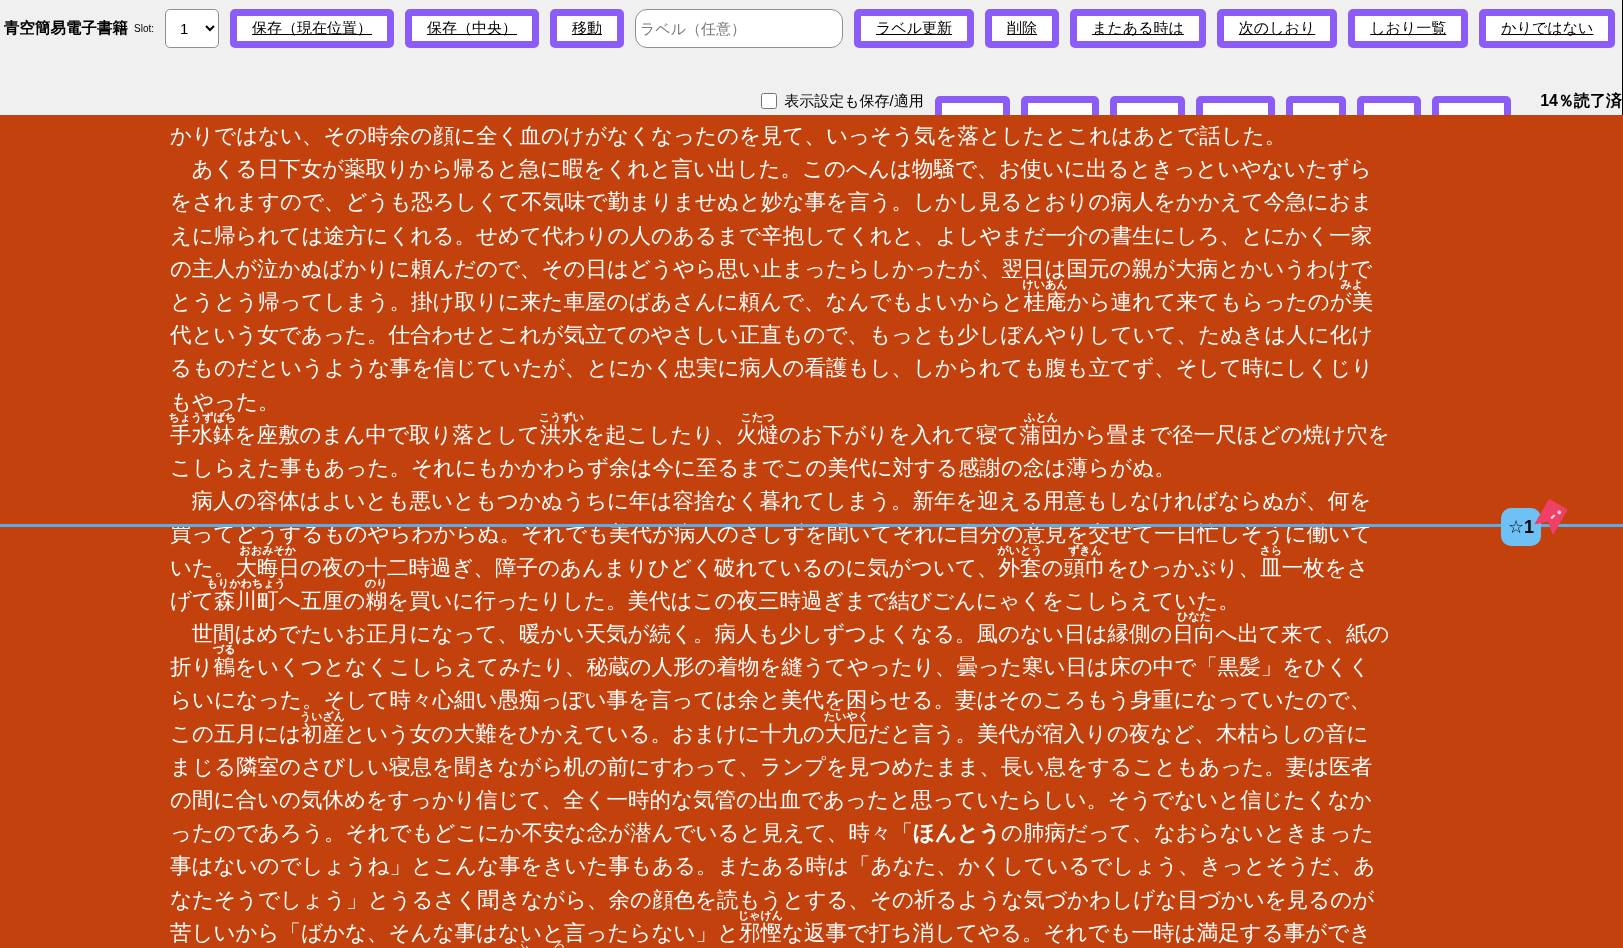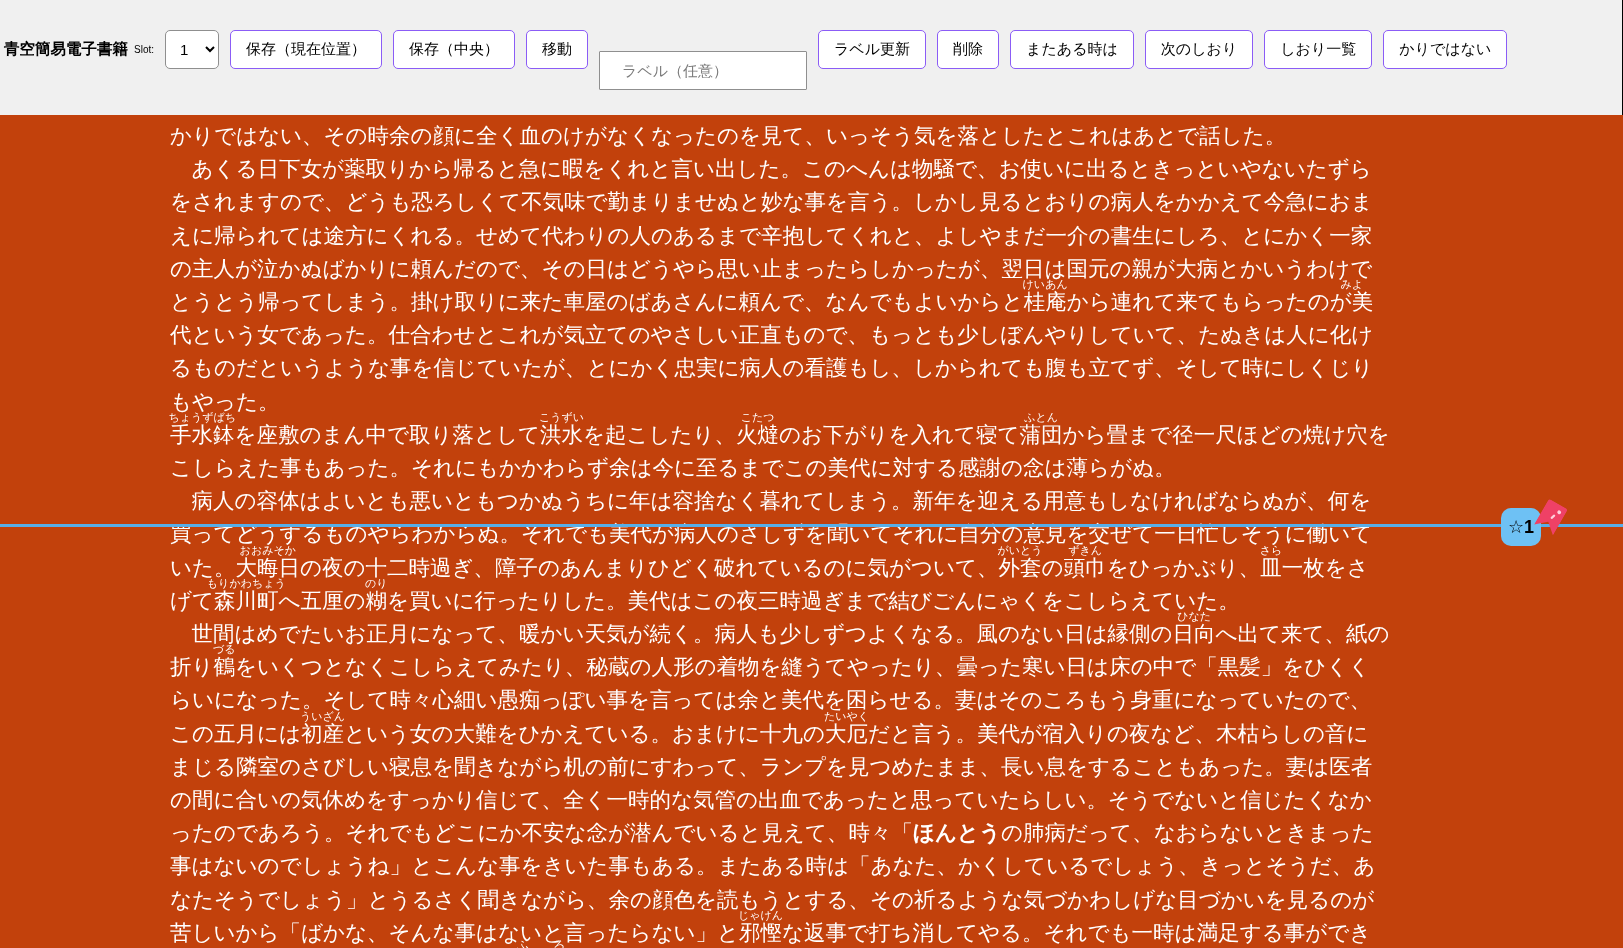--- a/index.html
+++ b/index.html
@@ -27,35 +27,35 @@
   .slot-label { font-size: 10px; margin-left: -5px; }
   select.slot {
     height: 39px; width: 54px;
     border: 1px solid #8f8f8f; border-radius: 5px;
     background: #fff; font-size: 15px; padding: 0 4px 0 10px;
     font-family: inherit;
   }
   button.tb-btn {
     height: 39px;
     background: #fff;
-    border: 1px solid #8b5cf6;
+    border: 7px solid #8b5cf6;
     border-radius: 5px;
     padding: 0 15px;
     font-size: 15px;
     color: #000;
     font-family: inherit;
     cursor: pointer;
+    text-decoration: underline;
   }
   .tb-row2 button.tb-btn { height: 38px; padding: 16px 13px; margin-top: 36px; }
   input.label-input {
     height: 39px; width: 208px;
-    border: 1px solid #8f8f8f; border-radius: 1px;
-    padding: 0 22px; font-size: 15px; font-family: inherit;
+    border: 1px solid #8f8f8f; border-radius: 12px;
+    padding: 0 4px; font-size: 15px; font-family: inherit;
     background: #fff;
-    margin-top: 42px;
   }
   input.label-input::placeholder { color: #7a7a7a; }
   input.cb { width: 16px; height: 16px; margin: 0; }
   .cb-label { font-size: 15px; margin-left: -4px; }
   .progress { font-weight: 700; font-size: 16px; margin-left: 18px; }
   
   main.reader {
     position: absolute; top: 115px; left: 0; right: 0; bottom: 0;
     background: #c2410c;
     overflow: hidden;
@@ -68,21 +68,21 @@
     font-size: 21.5px;
     line-height: 33.2px;
     text-align: left;
   }
   .text-col p { margin: 0; }
   .rb { position: relative; }
   .rt {
     position: absolute; top: -11px; left: 50%;
     transform: translateX(-50%);
     font-size: 11px; line-height: 1;
-    white-space: nowrap; font-weight: 400;
+    white-space: nowrap; font-weight: 700;
     color: #fff;
   }
   .bm-line {
     position: absolute; left: 0; right: 0; top: 409px;
     height: 3px; background: #57aee8;
   }
   .bm-badge {
     position: absolute; left: 1501px; top: 393px;
     width: 40px; height: 38px;
     background: #6ec1f4; border-radius: 10px;

